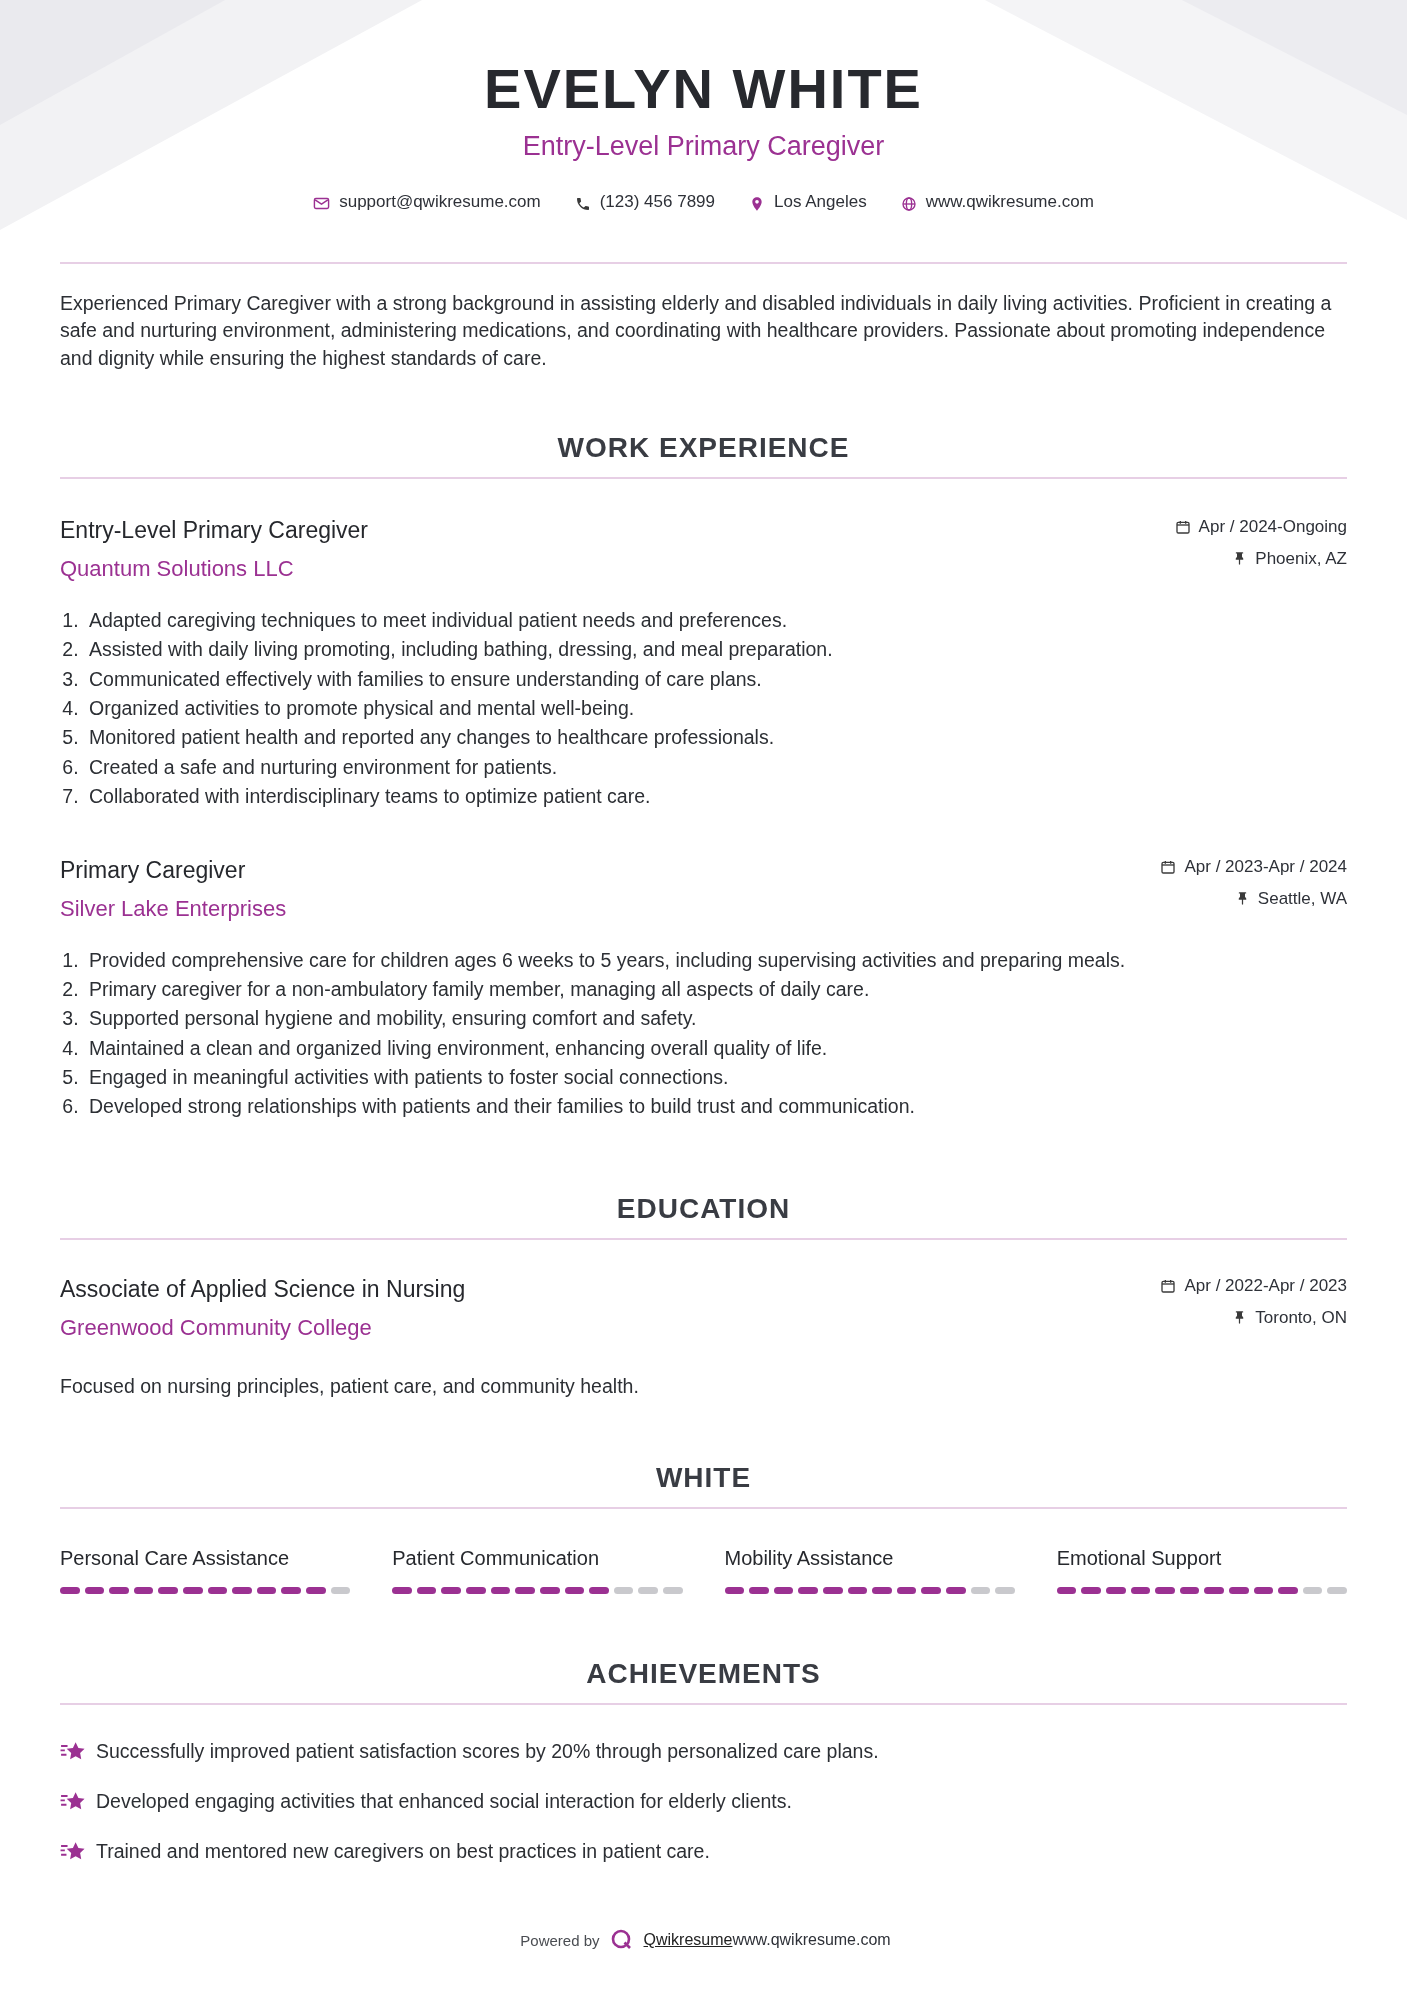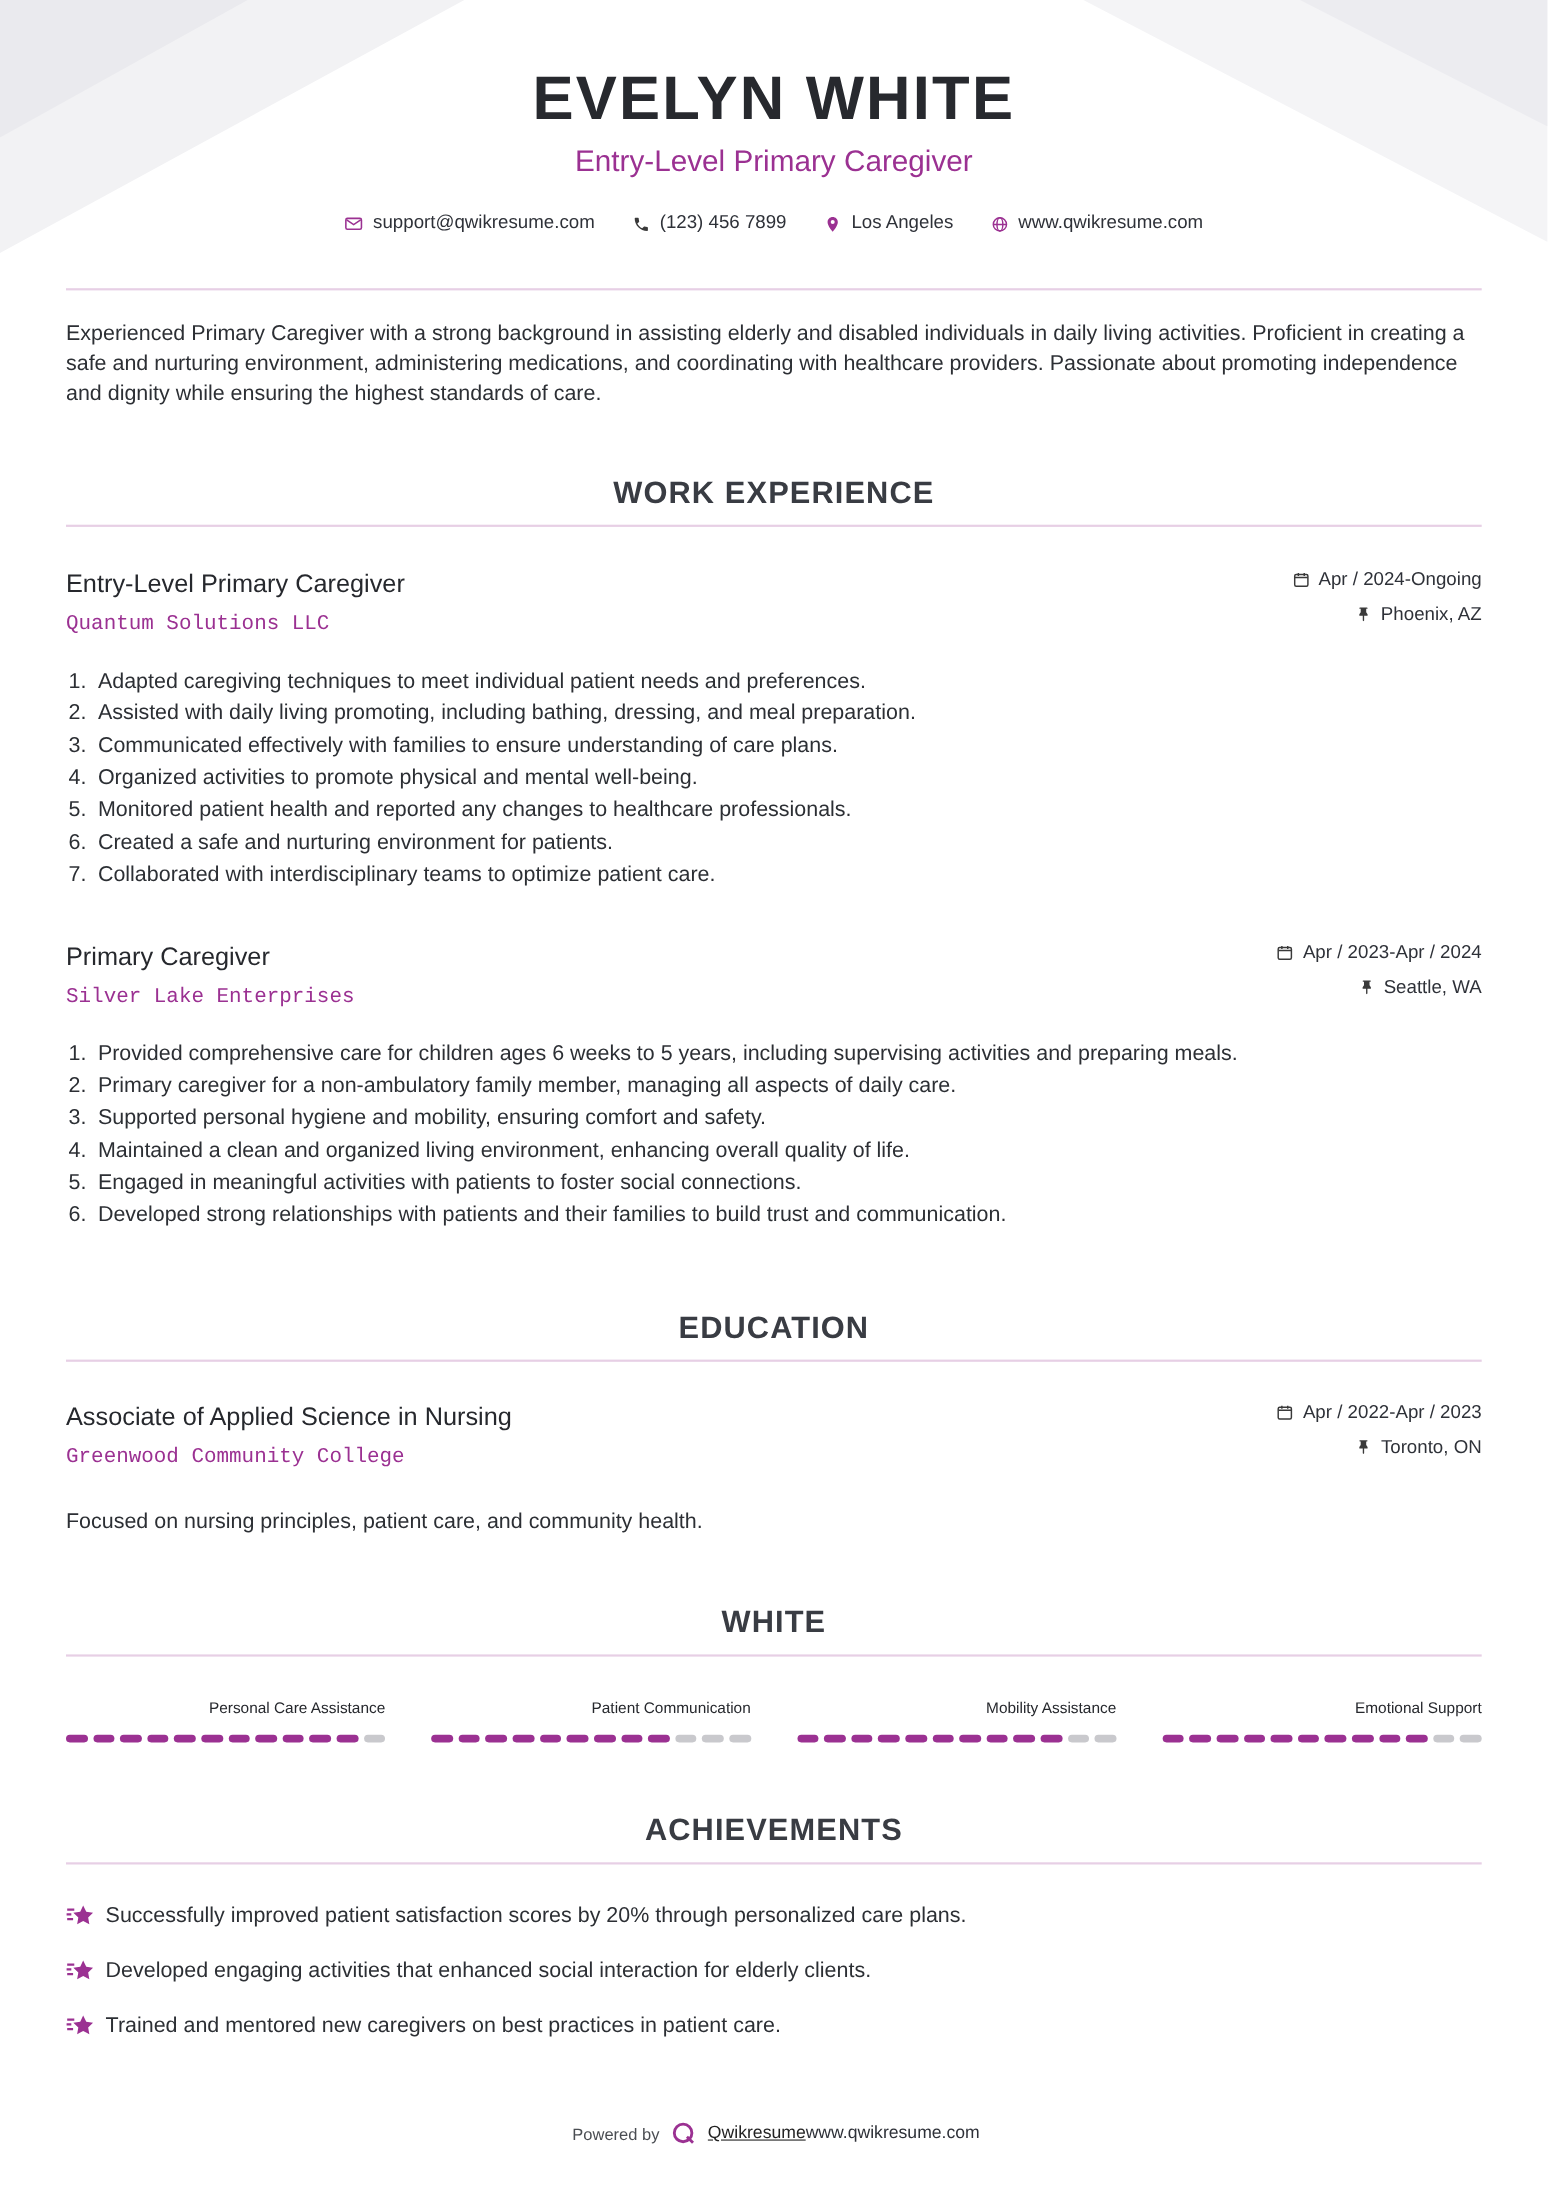--- a/index.html
+++ b/index.html
@@ -33,33 +33,33 @@
   section { position:relative; z-index:1; }
   .sec-head { text-align:center; font-size:28px; font-weight:bold; letter-spacing:1px; color:#393c43; }
   .rule { height:2px; background:#e7cfe5; margin-top:13px; }
   .sec-summary { margin-top:50px; }
   .summary-text { margin-top:26px; font-size:19.5px; line-height:1.4; color:#2c2f34; }
 
   .sec-work { margin-top:60px; }
   .job { margin-top:38px; }
   .job-head { display:flex; justify-content:space-between; align-items:flex-start; }
   .job-title { font-size:23px; color:#26282d; }
-  .job-company { font-size:19px; color:var(--accent); margin-top:12px;font-family:Liberation Mono, monospace; }
+  .job-company { font-size:22px; color:var(--accent); margin-top:12px; }
   .job-right { text-align:right; font-size:17px; color:#2e3138; }
   .meta { display:flex; justify-content:flex-end; align-items:center; gap:8px; margin-bottom:12px; }
   .bullets { margin:26px 0 0 0; padding-left:24px; font-size:19.5px; color:#2c2f34; }
   .bullets li { margin-bottom:5px; padding-left:5px; line-height:1.25; }
 
   .sec-edu { margin-top:74px; }
   .edu { margin-top:36px; }
   .edu-desc { margin-top:34px; font-size:19.5px; color:#2c2f34; }
 
   .sec-skills { margin-top:64px; }
   .skills-grid { display:grid; grid-template-columns:repeat(4,1fr); column-gap:42px; margin-top:38px; }
-  .skill-name { font-size:14px; color:#26282d; margin-bottom:17px;text-align:right; }
+  .skill-name { font-size:20px; color:#26282d; margin-bottom:17px; }
   .skill-bar { display:flex; gap:5px; }
   .dash { flex:1; height:7px; border-radius:4px; background:#c9c9cd; }
   .dash.on { background:var(--accent); }
 
   .sec-ach { margin-top:64px; }
   .ach-list { margin-top:34px; }
   .ach-row { display:flex; align-items:center; gap:8px; font-size:19.5px; color:#2c2f34; margin-bottom:24px; }
 
   
   footer { position:absolute; left:64px; right:60px; bottom:38px; display:flex; justify-content:center; align-items:center; z-index:1; }

